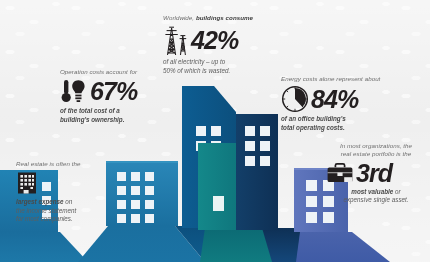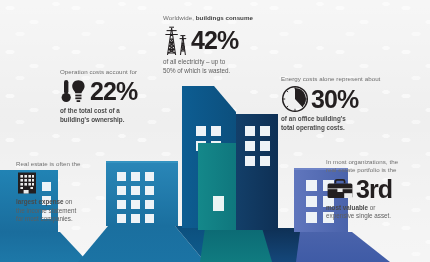--- a/index.html
+++ b/index.html
@@ -25,42 +25,42 @@
     background-repeat:repeat,repeat,repeat,repeat;
   }
   .bg-vign{
     position:absolute;inset:0;
     background:linear-gradient(to bottom, rgba(255,255,255,.55) 0%, rgba(255,255,255,.15) 45%, rgba(255,255,255,.5) 100%);
   }
   
   .skyline{position:absolute;left:0;top:0;width:430px;height:262px;}
   .skyline svg{display:block;}
   
-  .fact{position:absolute;color:#3f3f3f;}
+  .fact{position:absolute;color:#3f3f3f;font-style:italic;}
   .fact .lead{
     font-size:6.2px;line-height:8.2px;color:#6d6d6d;letter-spacing:.05px;
     margin:0 0 2px 0;
   }
   .fact .lead b{color:#3c3c3c;font-weight:bold;}
   .fact .bigrow{display:flex;align-items:center;gap:2px;}
   .fact .num{
     font-size:25px;line-height:25px;font-weight:bold;color:#231f20;
     letter-spacing:-0.9px;
   }
   .fact .sub{
     font-size:6.3px;line-height:8.4px;color:#4a4a4a;margin-top:2px;font-weight:bold;
   }
   .fact .sub .reg{font-weight:normal;color:#5e5e5e;}
   .icn{flex:0 0 auto;display:block;}
   
   #fact-operation{left:60px;top:68px;width:104px;}
   #fact-worldwide{left:163px;top:14px;width:118px;}
   #fact-energy{left:281px;top:75px;width:122px;}
   #fact-realestate{left:16px;top:160px;width:104px;}
-  #fact-portfolio{left:326px;top:158px;width:100px;text-align:left;}
+  #fact-portfolio{left:326px;top:142px;width:100px;text-align:center;}
   #fact-portfolio .lead{line-height:8.4px;}
   .fact.light .lead{color:#6f6f6f;}
 </style>
 </head>
 <body>
 
 <div id="infographic">
 
   <div class="bg-texture"></div>
   <div class="bg-vign"></div>
@@ -203,21 +203,21 @@
         <g fill="#231f20">
           <rect x="4" y="2" width="4.4" height="14" rx="2.2"></rect>
           <circle cx="6.2" cy="19.5" r="4.6"></circle>
           <rect x="5.4" y="4" width="1.6" height="14" fill="#ffffff" opacity="0.0"></rect>
           <path d="M18.4,2.2 c-4.0,0 -6.2,2.9 -6.2,6.1 c0,2.3 1.3,3.7 2.2,4.9 c0.5,0.7 0.8,1.3 0.9,2.1 l6.2,0 c0.1,-0.8 0.4,-1.4 0.9,-2.1 c0.9,-1.2 2.2,-2.6 2.2,-4.9 c0,-3.2 -2.2,-6.1 -6.2,-6.1 z"></path>
           <rect x="15.3" y="16.6" width="6.2" height="1.8"></rect>
           <rect x="15.3" y="19.4" width="6.2" height="1.8"></rect>
           <rect x="16.6" y="22.2" width="3.6" height="1.8"></rect>
         </g>
       </svg>
-      <div class="num">22%</div>
+      <div class="num">67%</div>
     </div>
     <div class="sub">
       <span>of the total cost of a</span><br>
       <span>building's ownership.</span>
     </div>
   </div>
 
   <div class="fact" id="fact-worldwide">
     <div class="lead">
       <span>Worldwide, </span><b>buildings consume</b>
@@ -275,21 +275,21 @@
         <g stroke="#231f20" stroke-width="0.9">
           <path d="M14,2.2 L14,4.2"></path>
             <path d="M14,23.8 L14,25.8"></path>
           <path d="M2.2,14 L4.2,14"></path>
             <path d="M23.8,14 L25.8,14"></path>
           <path d="M5.7,5.7 L7.1,7.1"></path>
             <path d="M5.7,22.3 L7.1,20.9"></path>
           <path d="M22.3,22.3 L20.9,20.9"></path>
         </g>
       </svg>
-      <div class="num">30%</div>
+      <div class="num">84%</div>
     </div>
     <div class="sub">
       <span>of an office building's</span><br>
       <span>total operating costs.</span>
     </div>
   </div>
 
   <div class="fact light" id="fact-realestate">
     <div class="lead">Real estate is often the</div>
     <div class="bigrow">

